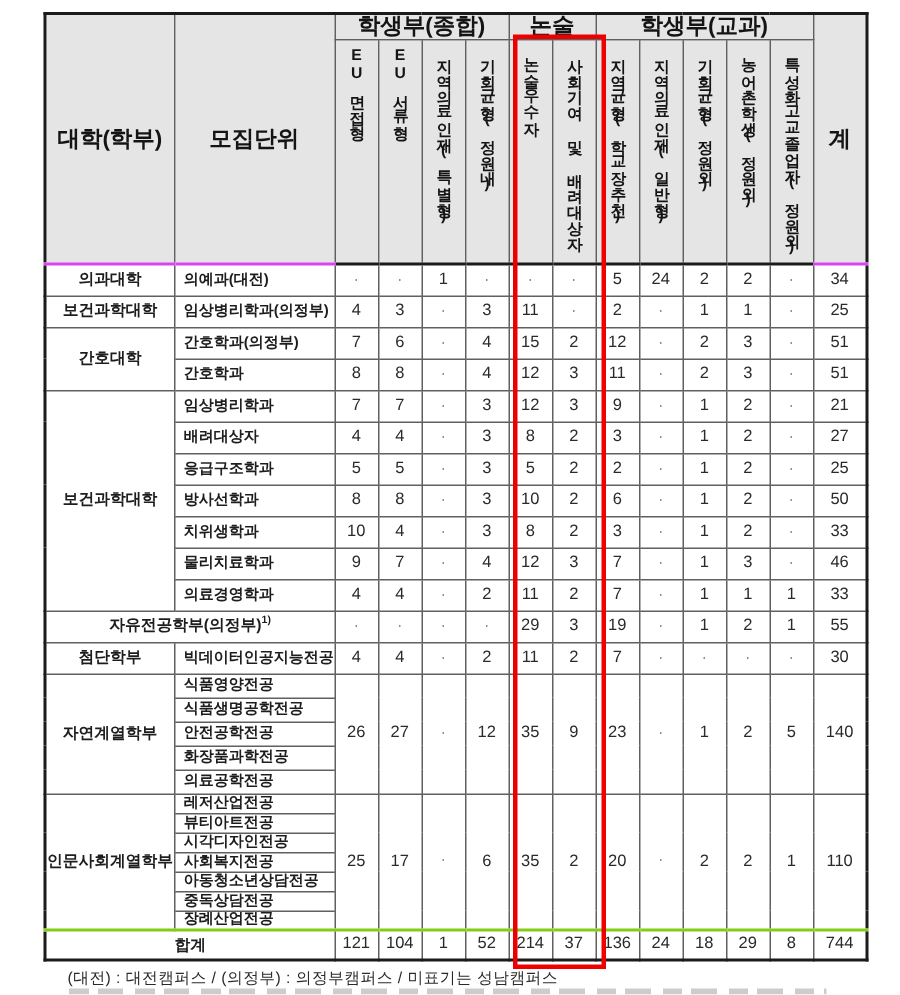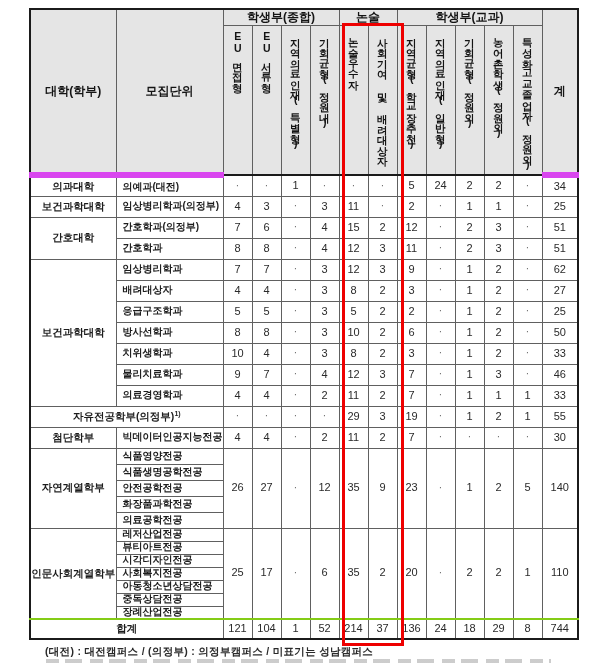--- a/index.html
+++ b/index.html
@@ -9,42 +9,42 @@
   }
   .page{position:relative;width:600px;height:663px;}
   .table-wrap{position:absolute;left:29px;top:8px;}
   table{border-collapse:collapse;table-layout:fixed;border:2px solid #1b1b1b;}
   th,td{
     border:1px solid #606060;padding:0;font-size:11px;line-height:1.05;
     text-align:center;vertical-align:middle;overflow:hidden;white-space:nowrap;
   }
   thead th{background:#e5e5e5;font-weight:bold;color:#141414;}
   tr.group-row{height:16px;}
-  tr.group-row th{font-size:12px;}
+  tr.group-row th{font-size:15px;}
   tr.subheader{height:150px;}
   tr.subheader th{border-bottom:2px solid #1b1b1b;vertical-align:top;padding-top:4px;}
-  th.hcorner{border-bottom:6px solid #d946ef;}
+  th.hcorner{border-bottom:2px solid #d946ef;}
   .vtext{
     writing-mode:vertical-rl;text-orientation:upright;
     margin:0 auto;line-height:1.0;font-size:10.5px;font-weight:bold;letter-spacing:0;
   }
   tr.r-single{height:21px;}
   tr.r-sub5{height:16px;}
   tr.r-sub7{height:13px;}
   tr.r-total{height:20px;}
   tr.r-total td{border-top:2px solid #84cc16;}
   td.college{font-weight:bold;font-size:10.5px;}
   td.unit{text-align:left;padding-left:6px;font-weight:bold;font-size:10px;}
   td.spanlabel{font-weight:bold;font-size:10.5px;}
   td.num{font-size:11px;color:#2a2a2a;}
   td.num.dot{color:#666;font-size:10px;}
   sup.fnref{font-size:7px;vertical-align:super;line-height:0;}
   .red-box{position:absolute;border:3px solid #ee0000;box-sizing:border-box;pointer-events:none;background:transparent;}
   .footnote{
-    position:absolute;left:45px;top:645px;font-size:10.5px;font-weight:bold;
+    position:absolute;left:45px;top:645px;font-size:10.5px;font-weight:normal;
     color:#2a2a2a;letter-spacing:0.3px;white-space:nowrap;
   }
   .clipped-line{
     position:absolute;left:46px;top:659px;width:505px;height:4px;opacity:.5;
     background:repeating-linear-gradient(90deg,#9a9a9a 0 13px,transparent 13px 19px,#9a9a9a 19px 36px,transparent 36px 44px);
   }
 </style>
 </head>
 <body>
 
@@ -183,21 +183,21 @@
             <td class="num">7</td>
             <td class="num dot">·</td>
             <td class="num">3</td>
             <td class="num">12</td>
             <td class="num">3</td>
             <td class="num">9</td>
             <td class="num dot">·</td>
             <td class="num">1</td>
             <td class="num">2</td>
             <td class="num dot">·</td>
-            <td class="num">62</td>
+            <td class="num">21</td>
           </tr>
           <tr class="r-single">
             <td class="unit">배려대상자</td>
             <td class="num">4</td>
             <td class="num">4</td>
             <td class="num dot">·</td>
             <td class="num">3</td>
             <td class="num">8</td>
             <td class="num">2</td>
             <td class="num">3</td>

